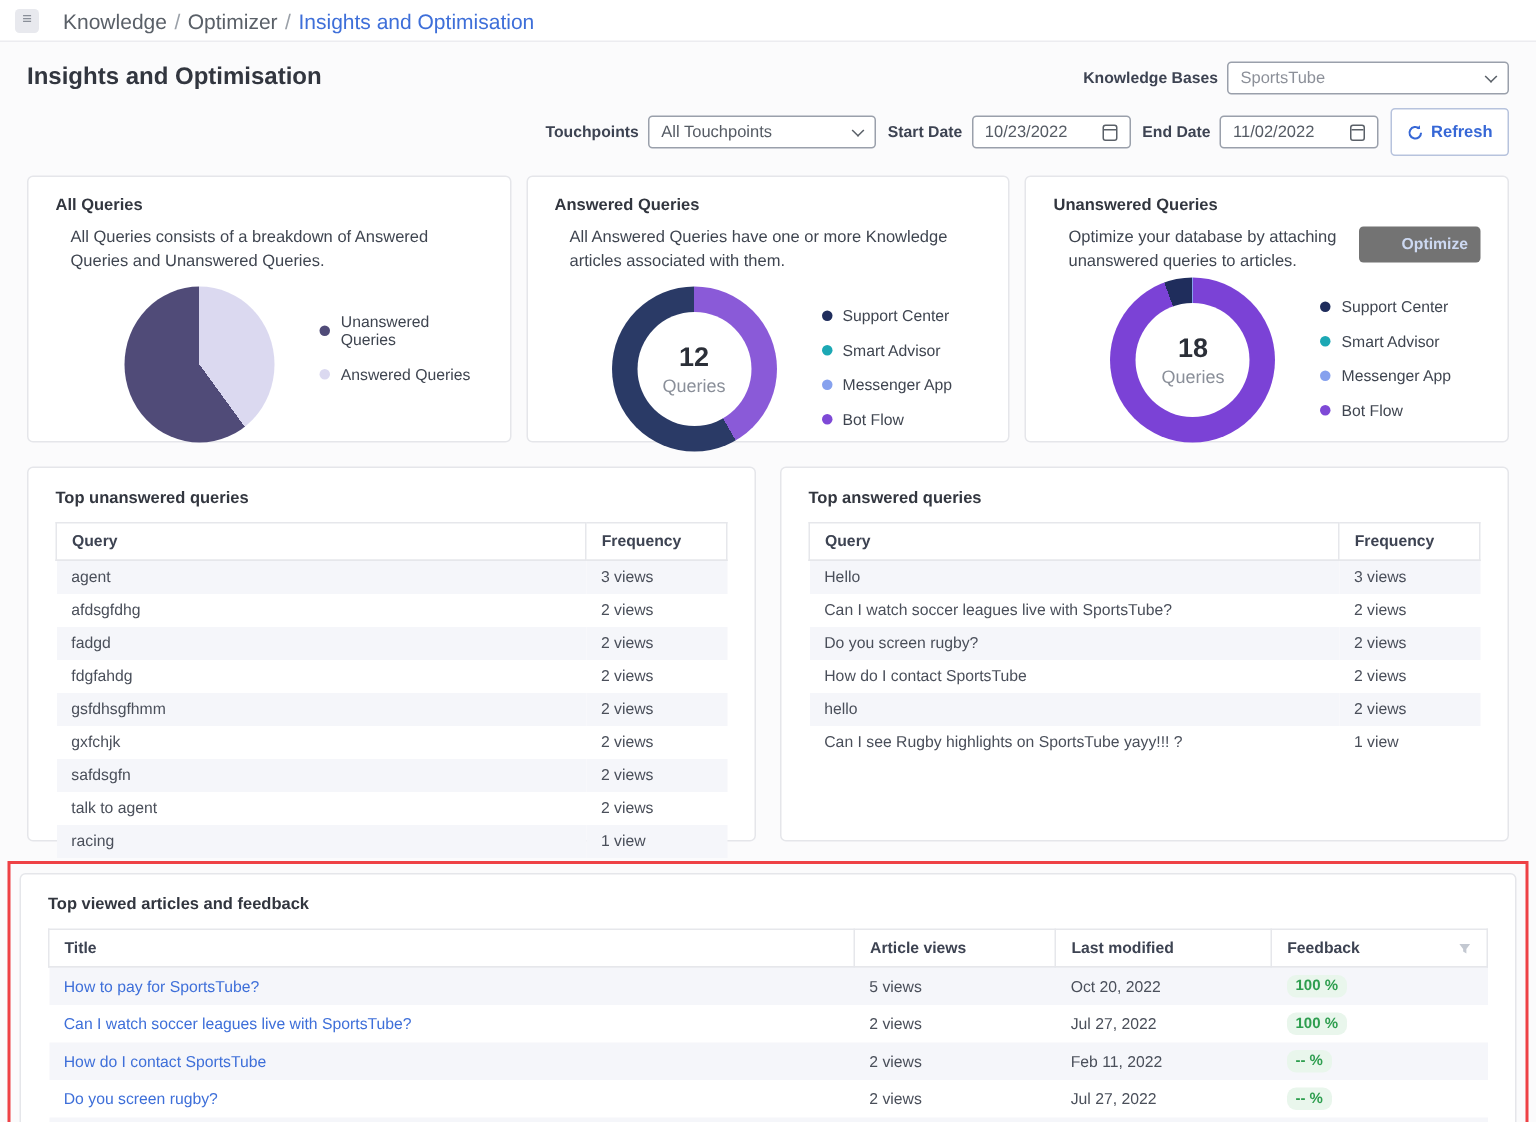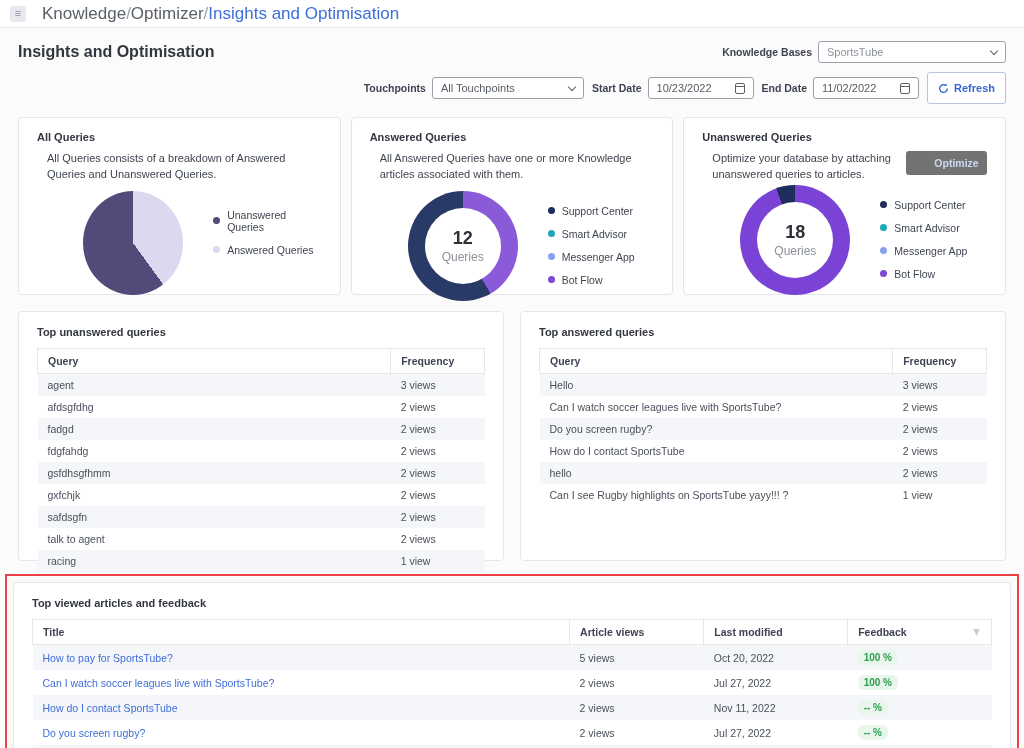--- a/index.html
+++ b/index.html
@@ -5,21 +5,21 @@
   * { margin:0; padding:0; box-sizing:border-box; }
   html,body { width:1024px; height:748px; overflow:hidden; }
   body { font-family:"Liberation Sans", sans-serif; background:#fbfbfc; color:#3f4550; }
 
   
   .topbar { height:28px; background:#fff; border-bottom:1px solid #ececf0;
             display:flex; align-items:center; padding-left:10px; }
   .menu-btn { width:16px; height:16px; background:#e8e9ee; border-radius:3px;
               display:flex; align-items:center; justify-content:center;
               color:#8a8f99; font-size:11px; line-height:1; cursor:pointer; margin-right:16px; }
-  .crumbs { font-size:17px; color:#5a6068; display:flex; align-items:center; }
+  .crumbs { font-size:14px; color:#5a6068; display:flex; gap:5px; align-items:center; }
   .crumbs .sep { color:#9aa0a8; }
   .crumbs .active { color:#3e6fd9; }
 
   .page { padding:0 18px; }
 
   
   .header-row { display:flex; justify-content:space-between; align-items:center; margin-top:13px; }
   h1 { font-size:16px; font-weight:bold; color:#32363f; }
   .ctl-label { font-size:10.5px; font-weight:bold; color:#3d4352; margin-right:6px; white-space:nowrap; }
   .selectbox, .datebox { height:22px; border:1px solid #9aa0ab; border-radius:3px; background:#fff;
@@ -341,21 +341,21 @@
           </tr>
           <tr>
             <td><span class="link">Can I watch soccer leagues live with SportsTube?</span></td>
             <td>2 views</td>
             <td>Jul 27, 2022</td>
             <td><span class="badge">100 %</span></td>
           </tr>
           <tr>
             <td><span class="link">How do I contact SportsTube</span></td>
             <td>2 views</td>
-            <td>Nov 11, 2022</td>
+            <td>Feb 11, 2022</td>
             <td><span class="badge">-- %</span></td>
           </tr>
           <tr>
             <td><span class="link">Do you screen rugby?</span></td>
             <td>2 views</td>
             <td>Jul 27, 2022</td>
             <td><span class="badge">-- %</span></td>
           </tr>
           <tr>
             <td><span class="link">Can I see Rugby highlights on SportsTube yayy!!! ?</span></td>

